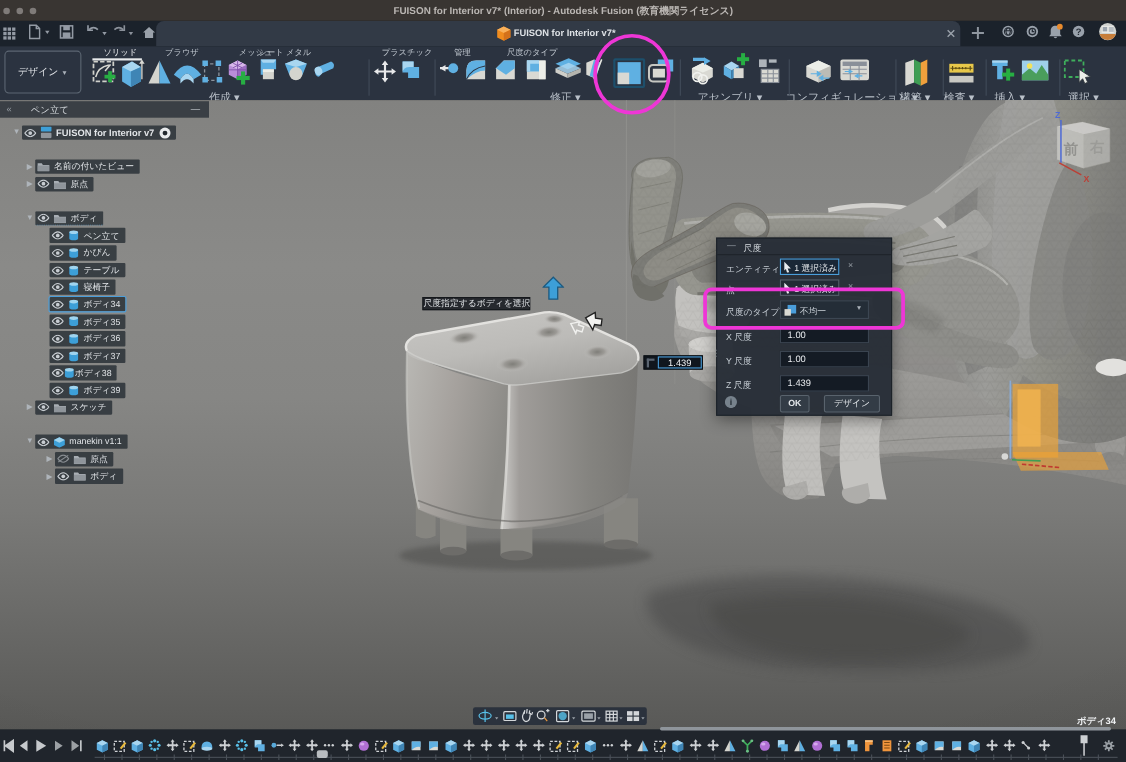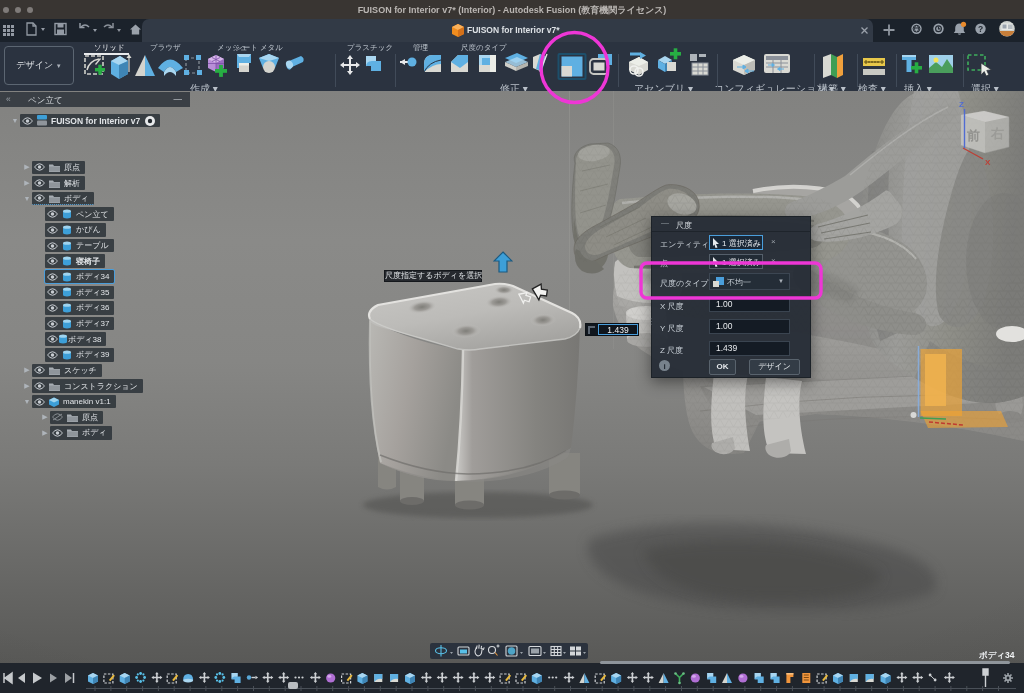--- a/index.html
+++ b/index.html
@@ -520,40 +520,37 @@
             <rect x="0" y="0" width="10" height="4.6" rx="1" fill="#3d9fd8"></rect>
             <rect x="0" y="5.6" width="10" height="5" rx="1" fill="#8f959b"></rect>
           </svg>
           <b style="font-size:8.5px">FUISON for Interior v7</b>
           <svg width="12" height="12" viewBox="0 0 12 12" style="flex:none">
             <circle cx="6" cy="6" r="5" fill="#e8eaec"></circle>
             <circle cx="6" cy="6" r="2.2" fill="#22282e"></circle>
           </svg>
         </span>
       </div>
+<div class="brow" style="left:0;top:53.2px;width:190px">
+        <span class="chev" style="margin-left:22px">▶</span>
+        <span class="bbox" style="gap:4px"><svg width="11" height="9" viewBox="0 0 11 9" style="flex:none">
+            <path d="M0,1.5 h4 l1,1.5 h6 v6 h-11 z" fill="#a8aeb4"></path>
+            <path d="M0,3.5 h11 v5 h-11 z" fill="#8f959b"></path>
+          </svg>名前の付いたビュー</span>
+      </div>
 <div class="brow" style="left:0;top:68.9px;width:190px">
         <span class="chev" style="margin-left:22px">▶</span>
         <span class="bbox" style="gap:4px"><svg width="11" height="8" viewBox="0 0 11 8" style="flex:none">
             <path d="M.5,4 Q5.5,-2.5 10.5,4 Q5.5,10.5 .5,4 Z" fill="none" stroke="#c8cdd2" stroke-width="1"></path>
             <circle cx="5.5" cy="4" r="1.7" fill="#c8cdd2"></circle>
           </svg><svg width="11" height="9" viewBox="0 0 11 9" style="flex:none">
             <path d="M0,1.5 h4 l1,1.5 h6 v6 h-11 z" fill="#a8aeb4"></path>
             <path d="M0,3.5 h11 v5 h-11 z" fill="#8f959b"></path>
           </svg>原点</span>
       </div>
-<div class="brow" style="left:0;top:84.5px;width:190px">
-        <span class="chev" style="margin-left:22px">▶</span>
-        <span class="bbox" style="gap:4px"><svg width="11" height="8" viewBox="0 0 11 8" style="flex:none">
-            <path d="M.5,4 Q5.5,-2.5 10.5,4 Q5.5,10.5 .5,4 Z" fill="none" stroke="#c8cdd2" stroke-width="1"></path>
-            <circle cx="5.5" cy="4" r="1.7" fill="#c8cdd2"></circle>
-          </svg><svg width="11" height="9" viewBox="0 0 11 9" style="flex:none">
-            <path d="M0,1.5 h4 l1,1.5 h6 v6 h-11 z" fill="#a8aeb4"></path>
-            <path d="M0,3.5 h11 v5 h-11 z" fill="#8f959b"></path>
-          </svg>解析</span>
-      </div>
 <div class="brow" style="left:0;top:100.1px;width:190px">
         <span class="chev" style="margin-left:22px">▼</span>
         <span class="bbox" style="gap:4px;border-bottom:1px dotted #5aa7dc"><svg width="11" height="8" viewBox="0 0 11 8" style="flex:none">
             <path d="M.5,4 Q5.5,-2.5 10.5,4 Q5.5,10.5 .5,4 Z" fill="none" stroke="#c8cdd2" stroke-width="1"></path>
             <circle cx="5.5" cy="4" r="1.7" fill="#c8cdd2"></circle>
           </svg><svg width="11" height="9" viewBox="0 0 11 9" style="flex:none">
             <path d="M0,1.5 h4 l1,1.5 h6 v6 h-11 z" fill="#a8aeb4"></path>
             <path d="M0,3.5 h11 v5 h-11 z" fill="#8f959b"></path>
           </svg>ボディ</span>
       </div>
@@ -582,21 +579,21 @@
         <span class="bbox" style="gap:4px;"><svg width="11" height="8" viewBox="0 0 11 8" style="flex:none">
             <path d="M.5,4 Q5.5,-2.5 10.5,4 Q5.5,10.5 .5,4 Z" fill="none" stroke="#c8cdd2" stroke-width="1"></path>
             <circle cx="5.5" cy="4" r="1.7" fill="#c8cdd2"></circle>
           </svg><svg width="10" height="10" viewBox="0 0 10 10" style="flex:none">
             <path d="M1,2.2 v5.6 q0,1.6 4,1.6 q4,0 4,-1.6 v-5.6 z" fill="#3d9fd8"></path>
             <ellipse cx="5" cy="2.2" rx="4" ry="1.6" fill="#9fd4ef"></ellipse>
           </svg>テーブル</span>
       </div>
 <div class="brow" style="left:0;top:162.6px;width:190px">
         <span style="width:45px;flex:none"></span>
-        <span class="bbox" style="gap:4px;font-weight:bold;"><svg width="11" height="8" viewBox="0 0 11 8" style="flex:none">
+        <span class="bbox" style="gap:4px;"><svg width="11" height="8" viewBox="0 0 11 8" style="flex:none">
             <path d="M.5,4 Q5.5,-2.5 10.5,4 Q5.5,10.5 .5,4 Z" fill="none" stroke="#c8cdd2" stroke-width="1"></path>
             <circle cx="5.5" cy="4" r="1.7" fill="#c8cdd2"></circle>
           </svg><svg width="10" height="10" viewBox="0 0 10 10" style="flex:none">
             <path d="M1,2.2 v5.6 q0,1.6 4,1.6 q4,0 4,-1.6 v-5.6 z" fill="#3d9fd8"></path>
             <ellipse cx="5" cy="2.2" rx="4" ry="1.6" fill="#9fd4ef"></ellipse>
           </svg>寝椅子</span>
       </div>
 <div class="brow" style="left:0;top:178.2px;width:190px">
         <span style="width:45px;flex:none"></span>
         <span class="bbox" style="gap:4px;outline:1.4px solid #4a9edb;"><svg width="11" height="8" viewBox="0 0 11 8" style="flex:none">
@@ -659,30 +656,20 @@
       </div>
 <div class="brow" style="left:0;top:271.9px;width:190px">
         <span class="chev" style="margin-left:22px">▶</span>
         <span class="bbox" style="gap:4px"><svg width="11" height="8" viewBox="0 0 11 8" style="flex:none">
             <path d="M.5,4 Q5.5,-2.5 10.5,4 Q5.5,10.5 .5,4 Z" fill="none" stroke="#c8cdd2" stroke-width="1"></path>
             <circle cx="5.5" cy="4" r="1.7" fill="#c8cdd2"></circle>
           </svg><svg width="11" height="9" viewBox="0 0 11 9" style="flex:none">
             <path d="M0,1.5 h4 l1,1.5 h6 v6 h-11 z" fill="#a8aeb4"></path>
             <path d="M0,3.5 h11 v5 h-11 z" fill="#8f959b"></path>
           </svg>スケッチ</span>
-      </div>
-<div class="brow" style="left:0;top:287.5px;width:190px">
-        <span class="chev" style="margin-left:22px">▶</span>
-        <span class="bbox" style="gap:4px"><svg width="11" height="8" viewBox="0 0 11 8" style="flex:none">
-            <path d="M.5,4 Q5.5,-2.5 10.5,4 Q5.5,10.5 .5,4 Z" fill="none" stroke="#c8cdd2" stroke-width="1"></path>
-            <circle cx="5.5" cy="4" r="1.7" fill="#c8cdd2"></circle>
-          </svg><svg width="11" height="9" viewBox="0 0 11 9" style="flex:none">
-            <path d="M0,1.5 h4 l1,1.5 h6 v6 h-11 z" fill="#a8aeb4"></path>
-            <path d="M0,3.5 h11 v5 h-11 z" fill="#8f959b"></path>
-          </svg>コンストラクション</span>
       </div>
 <div class="brow" style="left:0;top:303.2px;width:190px">
         <span class="chev" style="margin-left:22px">▼</span>
         <span class="bbox" style="gap:4px"><svg width="11" height="8" viewBox="0 0 11 8" style="flex:none">
             <path d="M.5,4 Q5.5,-2.5 10.5,4 Q5.5,10.5 .5,4 Z" fill="none" stroke="#c8cdd2" stroke-width="1"></path>
             <circle cx="5.5" cy="4" r="1.7" fill="#c8cdd2"></circle>
           </svg><svg width="10" height="10" viewBox="0 0 10 10" style="flex:none">
             <path d="M0,3 L5,.5 L10,3 L10,7.5 L5,10 L0,7.5 Z" fill="#3d9fd8"></path>
             <path d="M0,3 L5,.5 L10,3 L5,5.5 Z" fill="#9fd4ef"></path>
           </svg>manekin v1:1</span>

